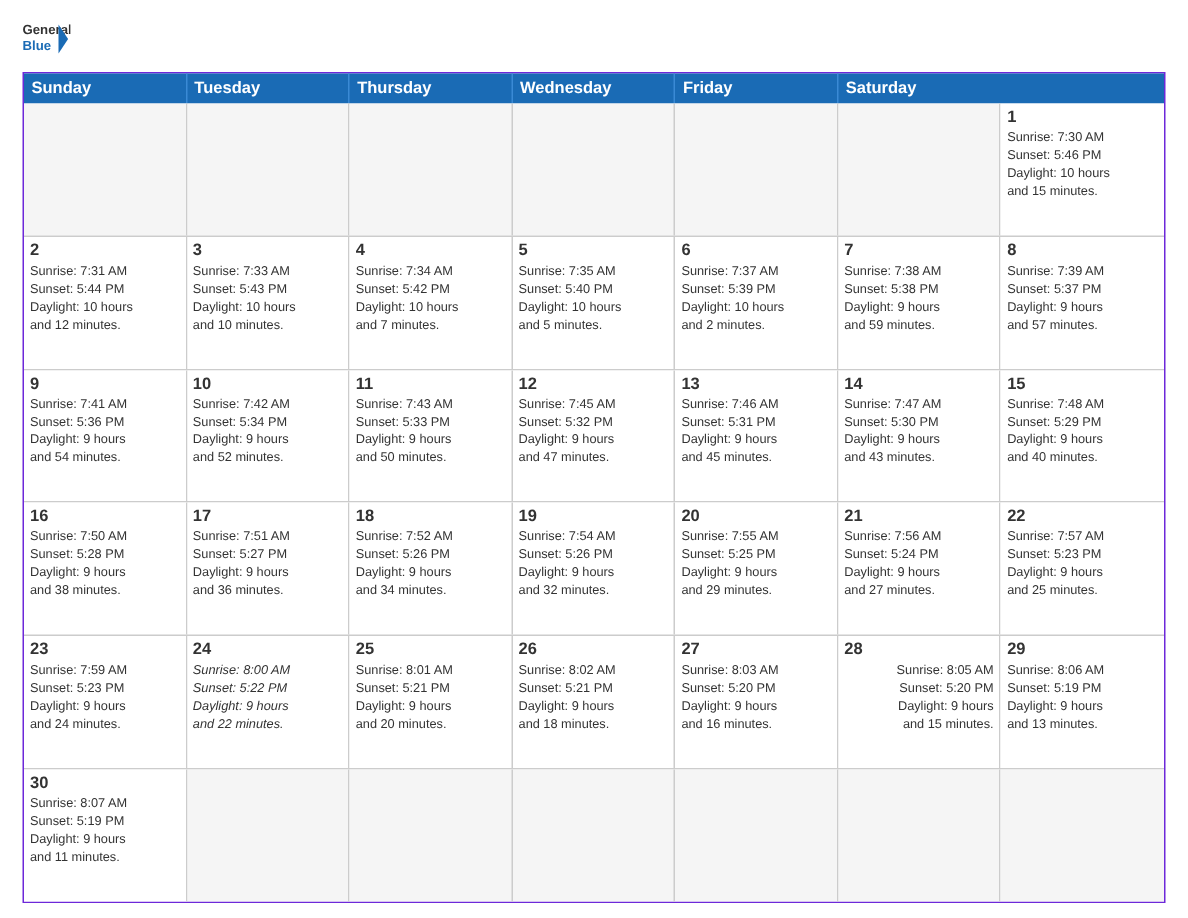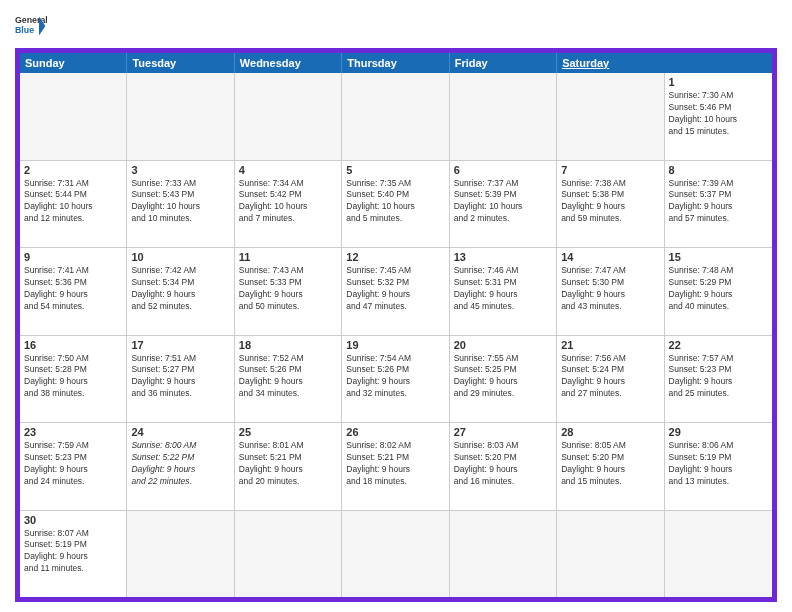--- a/index.html
+++ b/index.html
@@ -41,36 +41,36 @@
       color: #333;
     }
     .location {
       font-size: 14px;
       color: #555;
     }
     .calendar {
       flex: 1;
       display: flex;
       flex-direction: column;
-      border: 5px solid #6d28d9;
+      border: 1px solid #6d28d9;
     }
     .cal-header {
       display: grid;
       grid-template-columns: repeat(7, 1fr);
       background: #1a6bb5;
     }
     .cal-header-cell {
       color: white;
       font-size: 11px;
       font-weight: bold;
       padding: 4px 5px;
       text-align: left;
       border-right: 1px solid #3a8ad5;
     }
-    .cal-header-cell:last-child { border-right: none; text-decoration: underline; }
+    .cal-header-cell:last-child { border-right: none; }
     .cal-body {
       display: flex;
       flex-direction: column;
       flex: 1;
     }
     .cal-row {
       display: grid;
       grid-template-columns: repeat(7, 1fr);
       flex: 1;
       border-top: 1px solid #ccc;
@@ -114,22 +114,22 @@
     <div class="title-block">
       <div class="month-title"></div>
       <div class="location"></div>
     </div>
   </div>
 
   <div class="calendar">
     <div class="cal-header">
     <div class="cal-header-cell">Sunday</div>
         <div class="cal-header-cell">Tuesday</div>
+        <div class="cal-header-cell">Thursday</div>
         <div class="cal-header-cell">Wednesday</div>
-        <div class="cal-header-cell">Thursday</div>
         <div class="cal-header-cell">Friday</div>
         <div class="cal-header-cell">Saturday</div>
       </div>
     <div class="cal-body">
     <div class="cal-row">
           <div class="cal-cell empty"></div>
           <div class="cal-cell empty"></div>
           <div class="cal-cell empty"></div>
           <div class="cal-cell empty"></div>
           <div class="cal-cell empty"></div>
@@ -326,21 +326,21 @@
           </div>
           <div class="cal-cell">
             <span class="day-num">27</span>
             <div class="day-info" style="white-space: pre-line;">Sunrise: 8:03 AM
 Sunset: 5:20 PM
 Daylight: 9 hours
 and 16 minutes.</div>
           </div>
           <div class="cal-cell">
             <span class="day-num">28</span>
-            <div class="day-info" style="white-space: pre-line;">Sunrise: 8:05 AM
+            <div class="day-info" style="white-space: pre-line; text-align: right;">Sunrise: 8:05 AM
 Sunset: 5:20 PM
 Daylight: 9 hours
 and 15 minutes.</div>
           </div>
           <div class="cal-cell">
             <span class="day-num">29</span>
             <div class="day-info" style="white-space: pre-line;">Sunrise: 8:06 AM
 Sunset: 5:19 PM
 Daylight: 9 hours
 and 13 minutes.</div>

